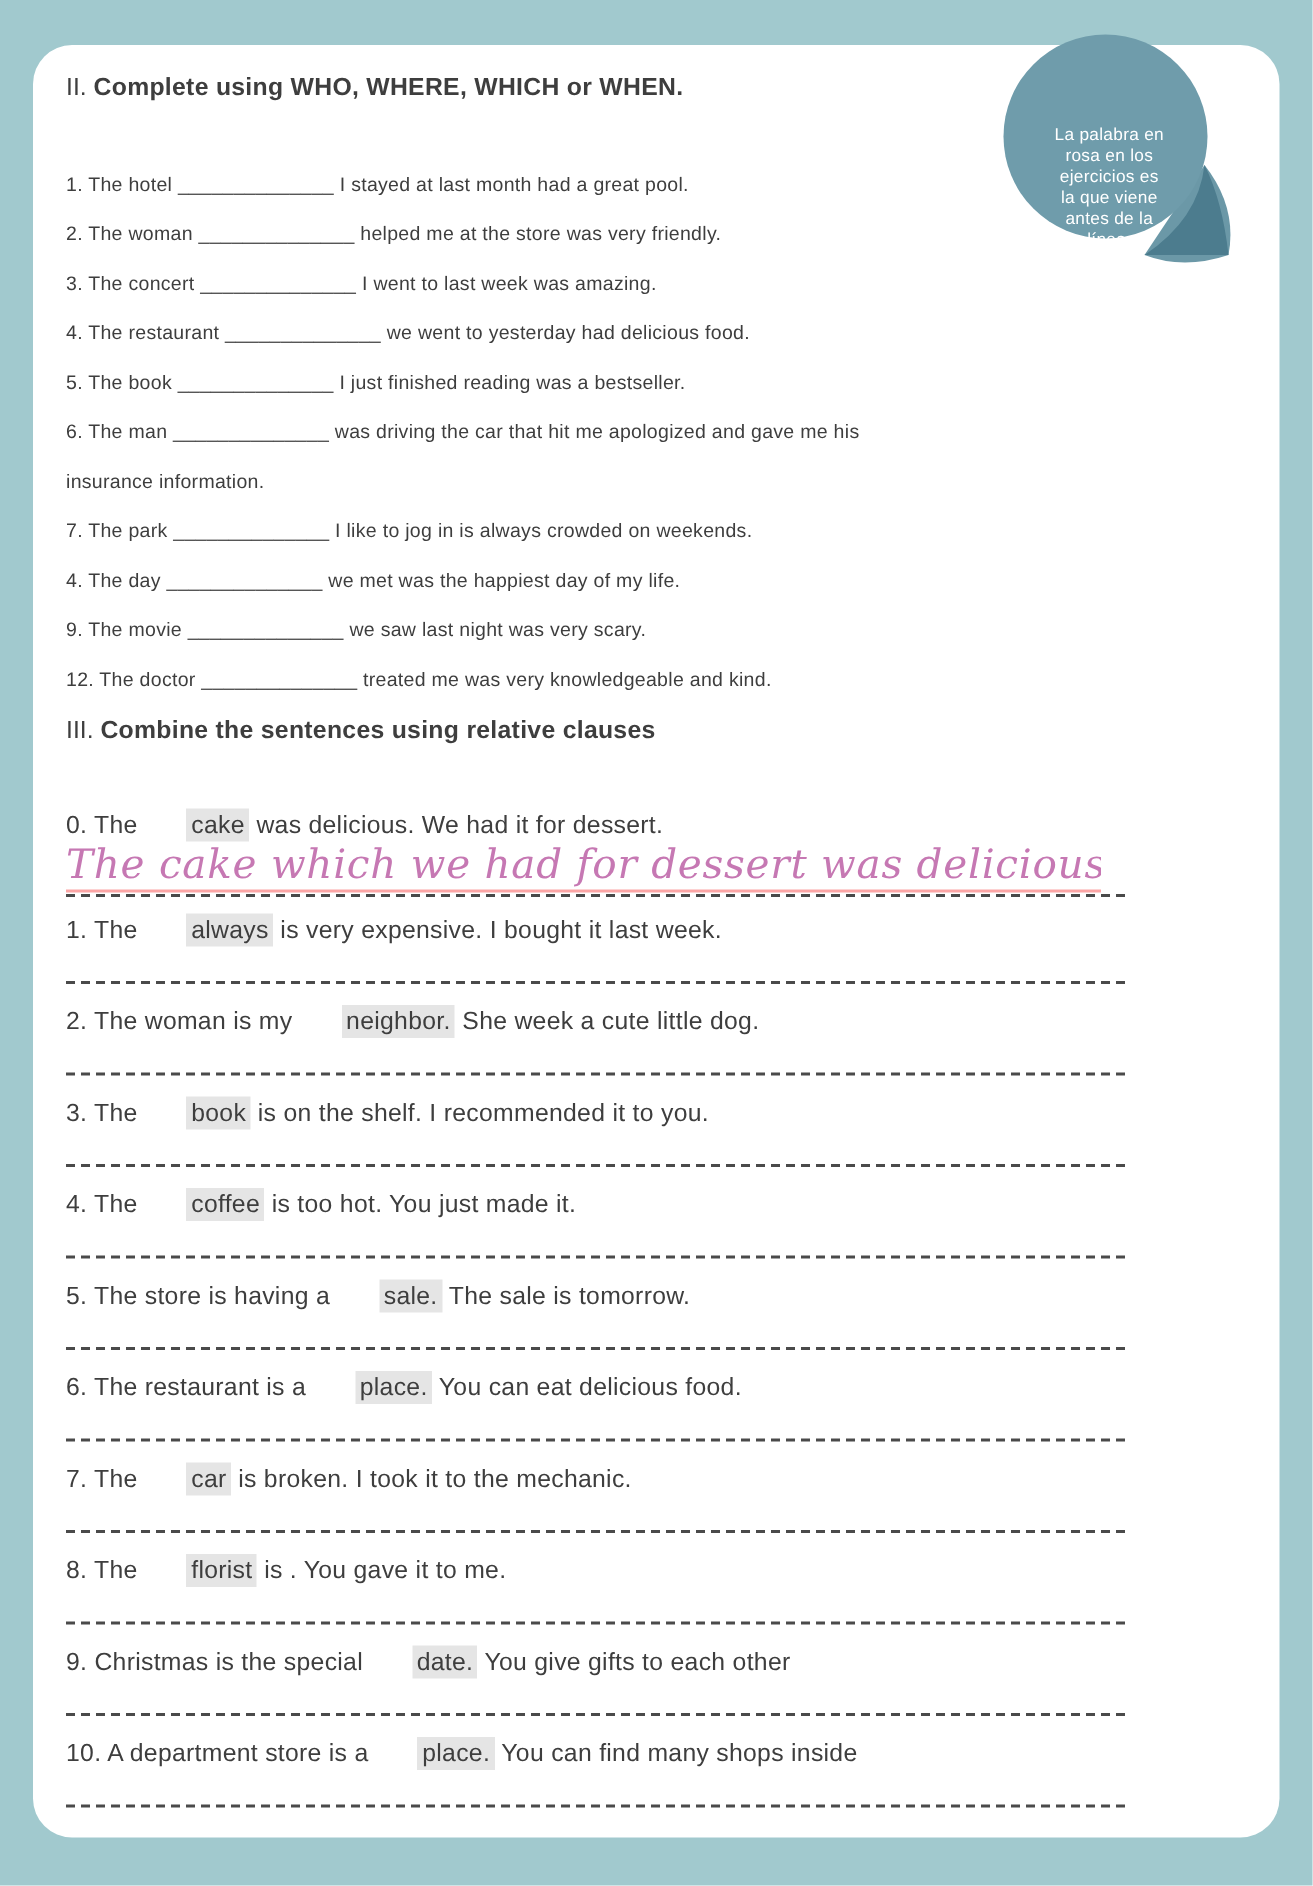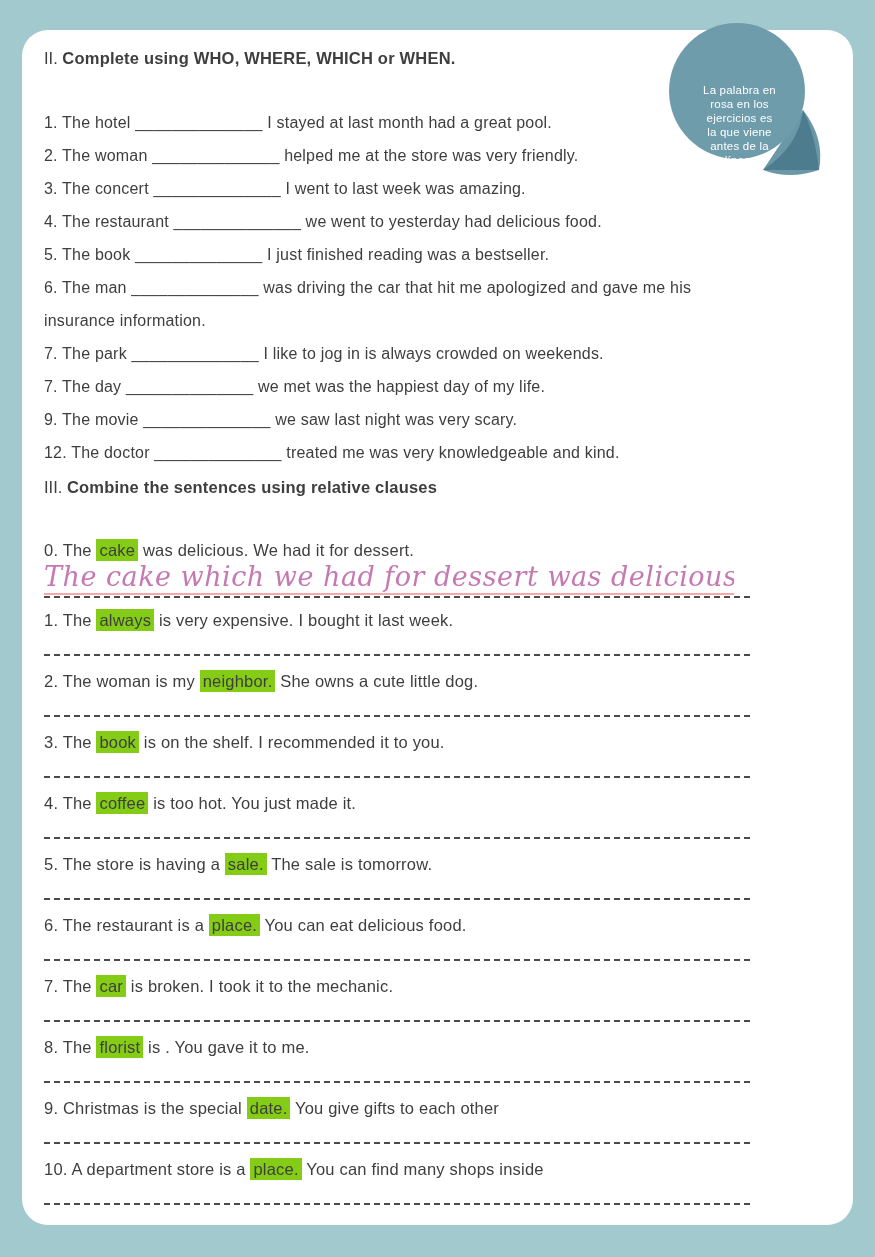--- a/index.html
+++ b/index.html
@@ -11,25 +11,25 @@
   }
   .page{
     position:absolute;left:22px;top:30px;right:22px;bottom:32px;
     background:#ffffff;border-radius:26px;
     padding:20px 24px 0 22px;box-sizing:border-box;
   }
   .sec-title{margin:0;font-size:16.5px;line-height:16px;}
   .sec-title .roman{font-weight:400;}
   .sec-title .t{font-weight:700;letter-spacing:.2px;}
   #sec2-title{margin-bottom:40px;}
-  .q2{margin:0;font-size:16px;line-height:33px;letter-spacing:.2px;}
+  .q2{margin:0;font-size:13px;line-height:33px;letter-spacing:.2px;}
   #sec3-title{margin-top:10px;margin-bottom:43px;}
   .q3{margin:0 0 13px 0;}
   .sentence{margin:0;font-size:16.5px;line-height:24px;letter-spacing:.2px;}
-  mark.hl{background:#84cc16;color:inherit;padding:2px 3px;}
+  mark.hl{background:#e5e5e5;color:inherit;padding:2px 3px;margin-left:28px;}
   .dash{
     height:0;width:706px;border-bottom:2px dashed #4a4a4a;margin-top:22px;
   }
   .handwriting{
     font-family:"DejaVu Serif",serif;font-style:italic;
     font-size:27px;line-height:30px;letter-spacing:.5px;
     color:#c678b3;width:690px;
     border-bottom:2px solid #fca5a5;padding-bottom:1px;margin-top:0;
     white-space:nowrap;overflow:hidden;
   }
@@ -51,42 +51,42 @@
 
   <div>
     <p class="q2">1. The hotel ______________ I stayed at last month had a great pool.</p>
     <p class="q2">2. The woman ______________ helped me at the store was very friendly.</p>
     <p class="q2">3. The concert ______________ I went to last week was amazing.</p>
     <p class="q2">4. The restaurant ______________ we went to yesterday had delicious food.</p>
     <p class="q2">5. The book ______________ I just finished reading was a bestseller.</p>
     <p class="q2">6. The man ______________ was driving the car that hit me apologized and gave me his</p>
     <p class="q2">insurance information.</p>
     <p class="q2">7. The park ______________ I like to jog in is always crowded on weekends.</p>
-    <p class="q2">7. The day ______________ we met was the happiest day of my life.</p>
+    <p class="q2">4. The day ______________ we met was the happiest day of my life.</p>
     <p class="q2">9. The movie ______________ we saw last night was very scary.</p>
     <p class="q2">12. The doctor ______________ treated me was very knowledgeable and kind.</p>
   </div>
 
   <p class="sec-title" id="sec3-title"><span class="roman">III.</span> <span class="t">Combine the sentences using relative clauses</span></p>
 
   <div>
 
     <div class="q3 example">
       <p class="sentence"><span>0.</span><span> The </span><mark class="hl">cake</mark><span> was delicious. We had it for dessert.</span></p>
       <div class="handwriting">The cake which we had for dessert was delicious</div>
       <div class="dash"></div>
     </div>
 
     <div class="q3">
       <p class="sentence"><span>1.</span><span> The </span><mark class="hl">always</mark><span> is very expensive. I bought it last week.</span></p>
       <div class="dash"></div>
     </div>
 
     <div class="q3">
-      <p class="sentence"><span>2.</span><span> The woman is my </span><mark class="hl">neighbor.</mark><span> She owns a cute little dog.</span></p>
+      <p class="sentence"><span>2.</span><span> The woman is my </span><mark class="hl">neighbor.</mark><span> She week a cute little dog.</span></p>
       <div class="dash"></div>
     </div>
 
     <div class="q3">
       <p class="sentence"><span>3.</span><span> The </span><mark class="hl">book</mark><span> is on the shelf. I recommended it to you.</span></p>
       <div class="dash"></div>
     </div>
 
     <div class="q3">
       <p class="sentence"><span>4.</span><span> The </span><mark class="hl">coffee</mark><span> is too hot. You just made it.</span></p>

